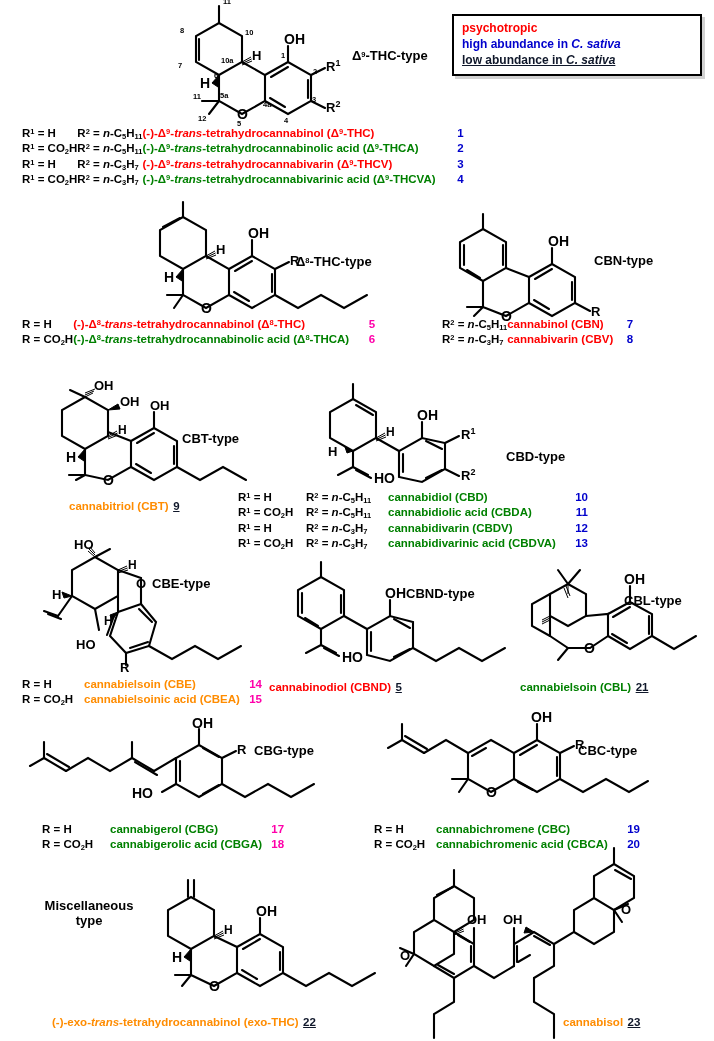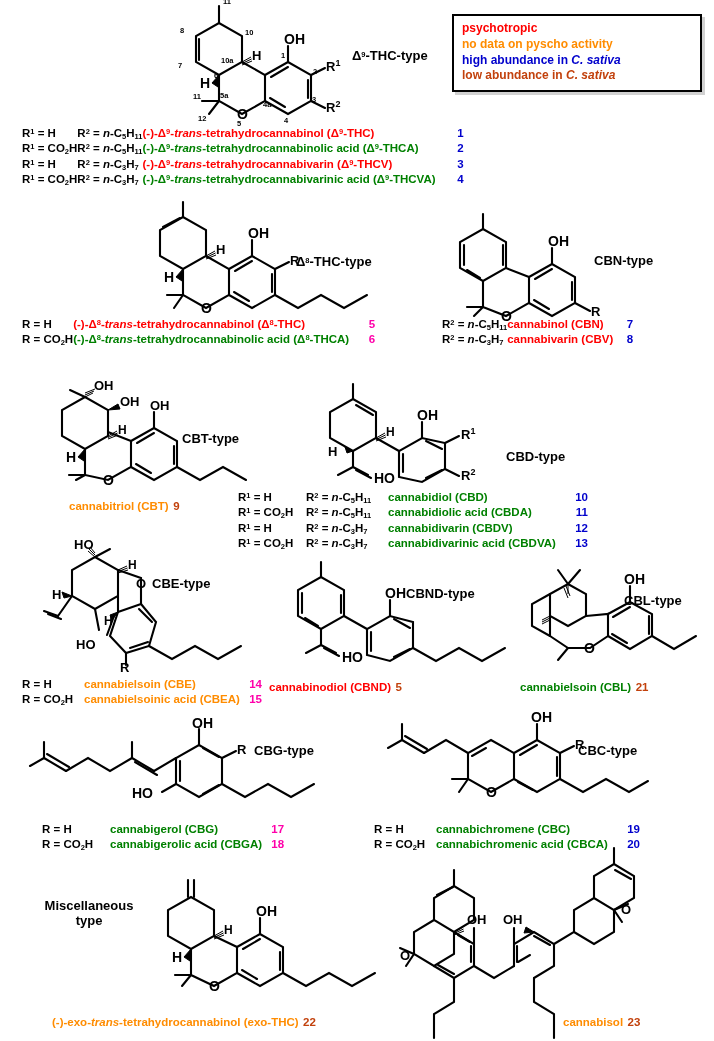--- a/index.html
+++ b/index.html
@@ -9,41 +9,38 @@
   .txt{font-size:11.5px;font-weight:bold;white-space:nowrap;line-height:1.28;}
   .lbl{font-size:13px;font-weight:bold;white-space:nowrap;}
   .sub{font-size:7.5px;vertical-align:-0.22em;}
   .sup{font-size:7.5px;vertical-align:0.45em;}
   .it{font-style:italic;}
   
   #legend{border:2.5px solid #000;background:#fff;padding:5px 8px 6px 8px;
           box-shadow:3px 3px 0 rgba(0,0,0,.18);}
   #legend div{font-size:12px;font-weight:bold;line-height:1.32;white-space:nowrap;}
   .c-psy{color:#ff0000;} .c-non{color:#008000;} .c-nod{color:#ff8c00;}
-  .c-high{color:#0000cc;} .c-low{color:#c2410c;}
+  .c-high{color:#0000cc;} .c-low{color:#0f172a;text-decoration:underline;}
   
   table.rows{border-collapse:collapse;}
   table.rows td{font-size:11.5px;font-weight:bold;white-space:nowrap;
                 padding:0 0 0 0;line-height:1.30;vertical-align:top;}
   td.r1{padding-right:6px;}
   td.r2{padding-right:9px;}
   td.nm{padding-right:10px;}
   td.num{text-align:right;color:#0000cc;}
   svg{display:block;overflow:visible;}
   text{font-family:"Liberation Sans",sans-serif;font-weight:bold;}
 </style>
 </head>
 <body>
 
 <div id="legend" class="abs" style="left:452px;top:14px;width:230px;">
   <div>
     <span class="c-psy">psychotropic</span>
-  </div>
-  <div>
-    <span class="c-nod">no data on pyscho activity</span>
   </div>
   <div>
     <span class="c-high">high abundance in <span class="it">C. sativa</span></span>
   </div>
   <div>
     <span class="c-low">low abundance in <span class="it">C. sativa</span></span>
   </div>
 </div>
 
 <div class="abs" style="left:92px;top:8px;">

